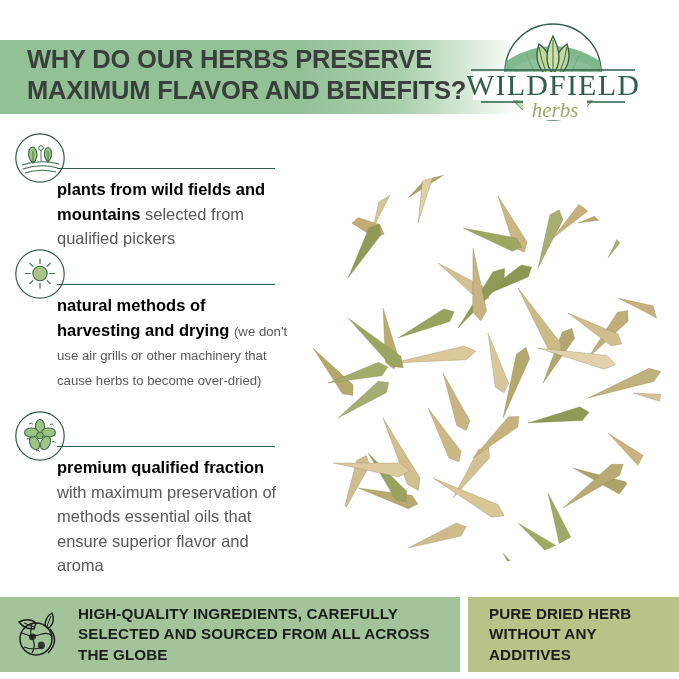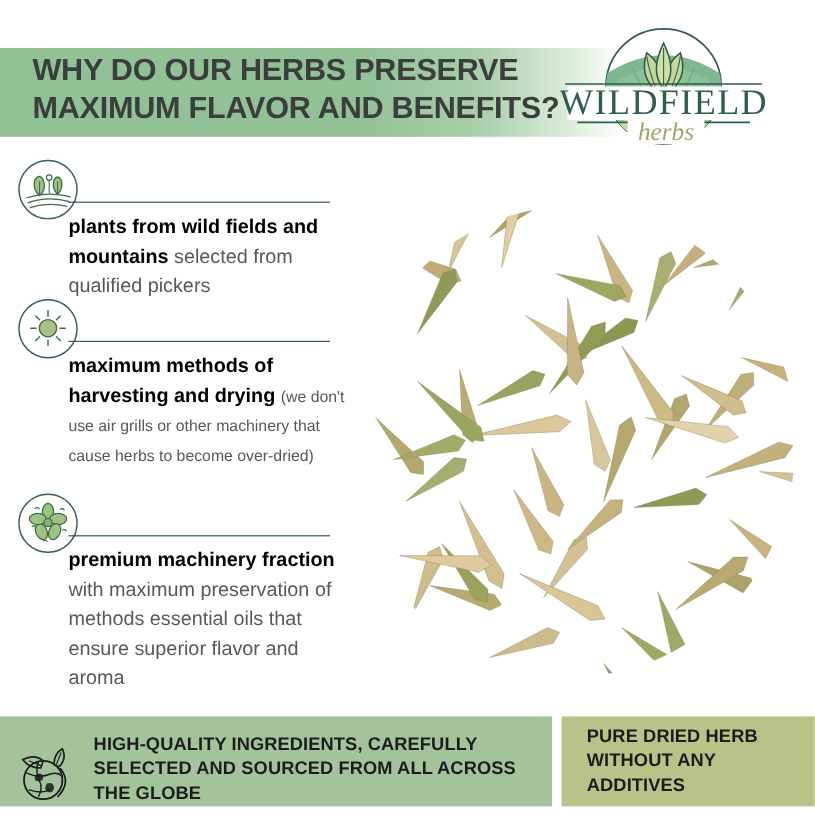--- a/index.html
+++ b/index.html
@@ -118,21 +118,20 @@
     position: absolute;
     top: 597px;
     height: 75px;
     display: flex;
     align-items: center;
   }
   .banner-left {
     left: 0;
     width: 460px;
     background: #a3c49b;
-    align-items: flex-end;
   }
   .banner-right {
     left: 468px;
     width: 211px;
     background: #b9c387;
   }
   .banner-icon {
     width: 52px;
     height: 52px;
     margin-left: 12px;
@@ -246,21 +245,21 @@
           <line x1="36" y1="25.5" x2="40.5" y2="25.5"></line>
           <line x1="15.8" y1="15.3" x2="18.9" y2="18.4"></line>
           <line x1="33.1" y1="32.6" x2="36.2" y2="35.7"></line>
           <line x1="36.2" y1="15.3" x2="33.1" y2="18.4"></line>
           <line x1="18.9" y1="32.6" x2="15.8" y2="35.7"></line>
         </g>
       </svg>
     </div>
     <div class="feature-rule"></div>
     <div class="feature-text">
-      <b>maximum methods of harvesting and drying</b>
+      <b>natural methods of harvesting and drying</b>
       <span class="note">(we don't use air grills or other machinery that cause herbs to become over-dried)</span>
     </div>
   </div>
 
   <div class="feature" id="feature-2">
     <div class="feature-icon">
       <svg width="52" height="52" viewBox="0 0 52 52">
         <circle cx="26" cy="26" r="24.2" fill="#ffffff" stroke="#2f5e4a" stroke-width="1.2"></circle>
         <g fill="#9dc483" stroke="#3e6b46" stroke-width="1.05">
           <ellipse cx="26" cy="16.5" rx="4.6" ry="7"></ellipse>
@@ -274,21 +273,21 @@
           <path d="M15 14 q2.5 -2 4 0.4"></path>
           <path d="M36 14.5 q2.5 -1.6 3.6 0.8"></path>
           <path d="M12.5 29 q2.4 -1.8 3.8 0.6"></path>
           <path d="M38 32 q2.4 -1.6 3.4 0.8"></path>
           <path d="M22 41 q2.3 -1.8 3.6 0.5"></path>
         </g>
       </svg>
     </div>
     <div class="feature-rule"></div>
     <div class="feature-text">
-      <b>premium machinery fraction</b><span> with maximum preservation of methods essential oils that ensure superior flavor and aroma</span>
+      <b>premium qualified fraction</b><span> with maximum preservation of methods essential oils that ensure superior flavor and aroma</span>
     </div>
   </div>
 
   <div class="herb-photo">
     <svg width="378" height="408" viewBox="0 0 378 408">
       <defs>
         <clipPath id="pileClip">
             <ellipse cx="189" cy="200" rx="186" ry="196"></ellipse>
           </clipPath>
         <g id="lf">

